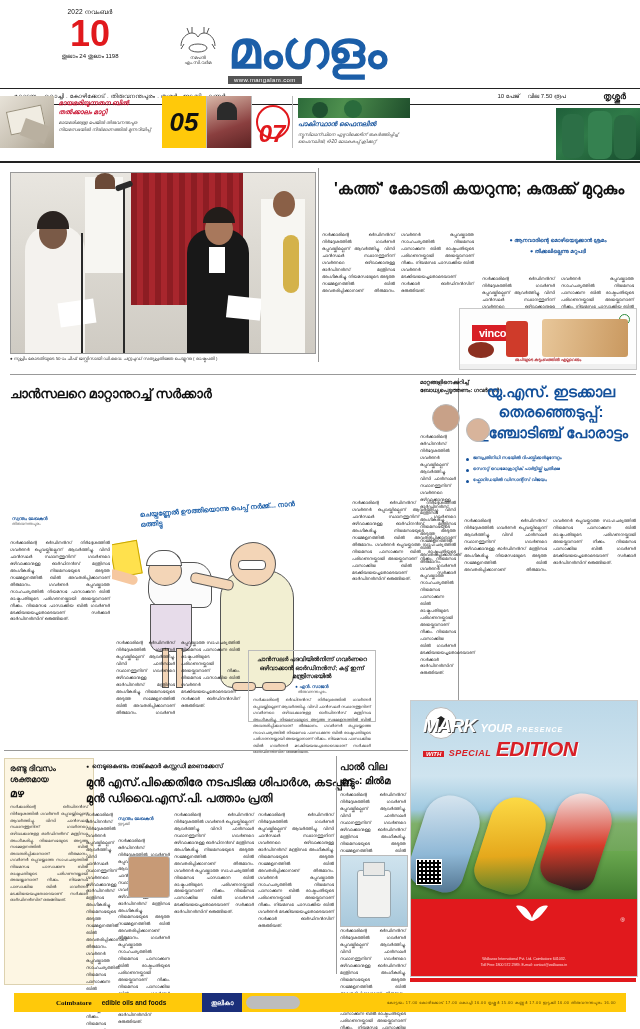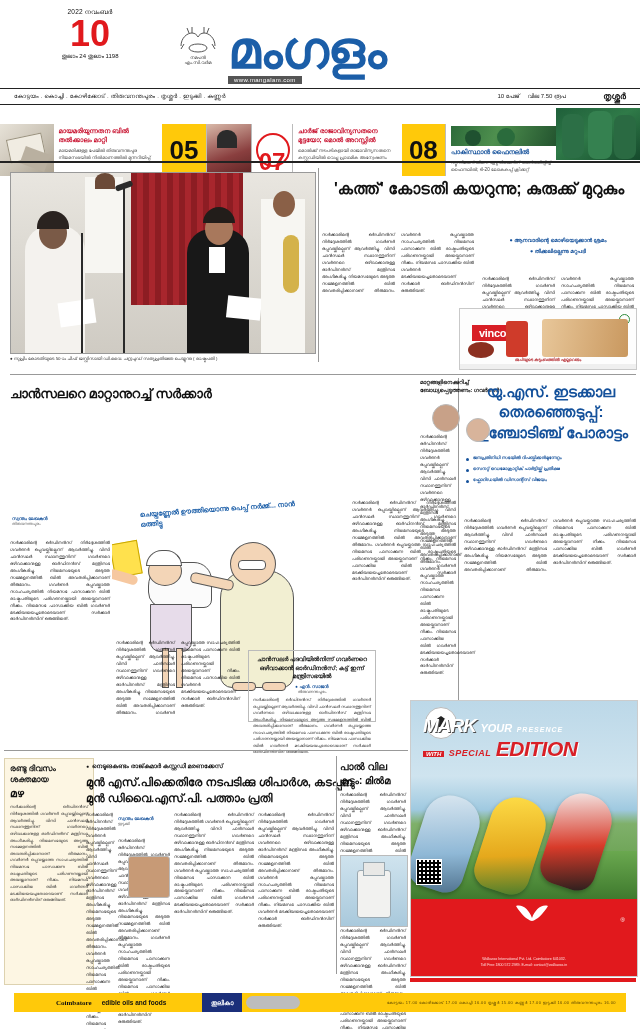--- a/index.html
+++ b/index.html
@@ -23,21 +23,21 @@
   .logo-url{position:absolute;left:0;top:56px;background:#555;color:#fff;
             font-size:6px;padding:1px 6px;letter-spacing:.4px;}
   .rule-top{position:absolute;left:0;top:88px;width:640px;height:1px;background:#222;}
   .editions{position:absolute;left:14px;top:93px;font-size:6px;color:#222;letter-spacing:.2px;}
   .price-line{position:absolute;right:74px;top:93px;font-size:6px;color:#222;}
   .price-line span{margin-left:6px;}
   .edition-name{position:absolute;right:14px;top:91px;font-size:8.5px;font-weight:bold;color:#111;}
   .rule-top2{position:absolute;left:0;top:104px;width:640px;height:1px;background:#222;}
 
   
-  .promos{position:absolute;left:0;top:124px;width:640px;height:52px;display:flex;}
+  .promos{position:absolute;left:0;top:96px;width:640px;height:52px;display:flex;font-style:italic;}
   .promo{display:flex;height:52px;border-right:1px solid #bbb;}
   .promo-pic{width:56px;height:52px;position:relative;overflow:hidden;}
   .promo-txt{width:104px;padding:3px 4px 0 5px;}
   .promo-h{font-size:6.6px;font-weight:bold;color:#c8102e;line-height:1.35;}
   .promo-b{font-size:4.6px;color:#444;line-height:1.5;margin-top:3px;}
   .promo-num{width:46px;height:52px;background:#ffc90a;color:#111;font-size:26px;
              font-weight:bold;display:flex;align-items:center;justify-content:center;}
   .promo-num.red-out{background:transparent;color:transparent;position:relative;align-items:flex-end;}
   .promo-num.red-out .ring{position:absolute;left:4px;top:9px;width:30px;height:30px;
       border:2px solid #e1191d;border-radius:50%;}
@@ -233,27 +233,20 @@
       </div>
     </div>
 
     <div class="promo" style="width:40px;">
       <div class="promo-num red-out">
         <div class="ring"></div>
         <div class="ringtxt">07</div>
       </div>
     </div>
 
-    <div class="promo" style="width:152px;">
-      <div class="promo-txt" style="width:106px;">
-        <div class="promo-h">ചാർജ് രാജാവിന്യസതനെ മുട്ടയോ; മൊൽ അറസ്റ്റിൽ</div>
-        <div class="promo-b">മൊൽക്ക് നടപടികളായി രാജാവിന്യസതനെ കസ്റ്റഡിയില്‍ വെച്ചു പ്രാഥമിക അന്വേഷണം</div>
-      </div>
-      <div class="promo-num">08</div>
-    </div>
 
     <div class="promo" style="width:120px;border-right:none;">
       <div class="promo-txt" style="width:120px;padding-top:2px;">
         <div style="width:112px;height:20px;position:relative;overflow:hidden;margin-bottom:2px;">
           <div class="ph" style="background:linear-gradient(110deg,#2d6b3a,#4e8f4e 40%,#1e4d2b);"></div>
           <div style="position:absolute;left:14px;top:4px;width:16px;height:16px;background:#1f5130;border-radius:50%;"></div>
           <div style="position:absolute;left:46px;top:2px;width:18px;height:18px;background:#2a6b3c;border-radius:50%;"></div>
         </div>
         <div class="promo-h" style="color:#14519b;">പാകിസ്ഥാൻ ഫൈനലിൽ</div>
         <div class="promo-b">ന്യൂസിലാന്ഡിനെ ഏഴുവിക്കെടിന് തകർത്തിപ്പിച്ച് ഫൈനലിൽ; ടി-20 ലോകകപ്പ് ക്രിക്കറ്റ്</div>

